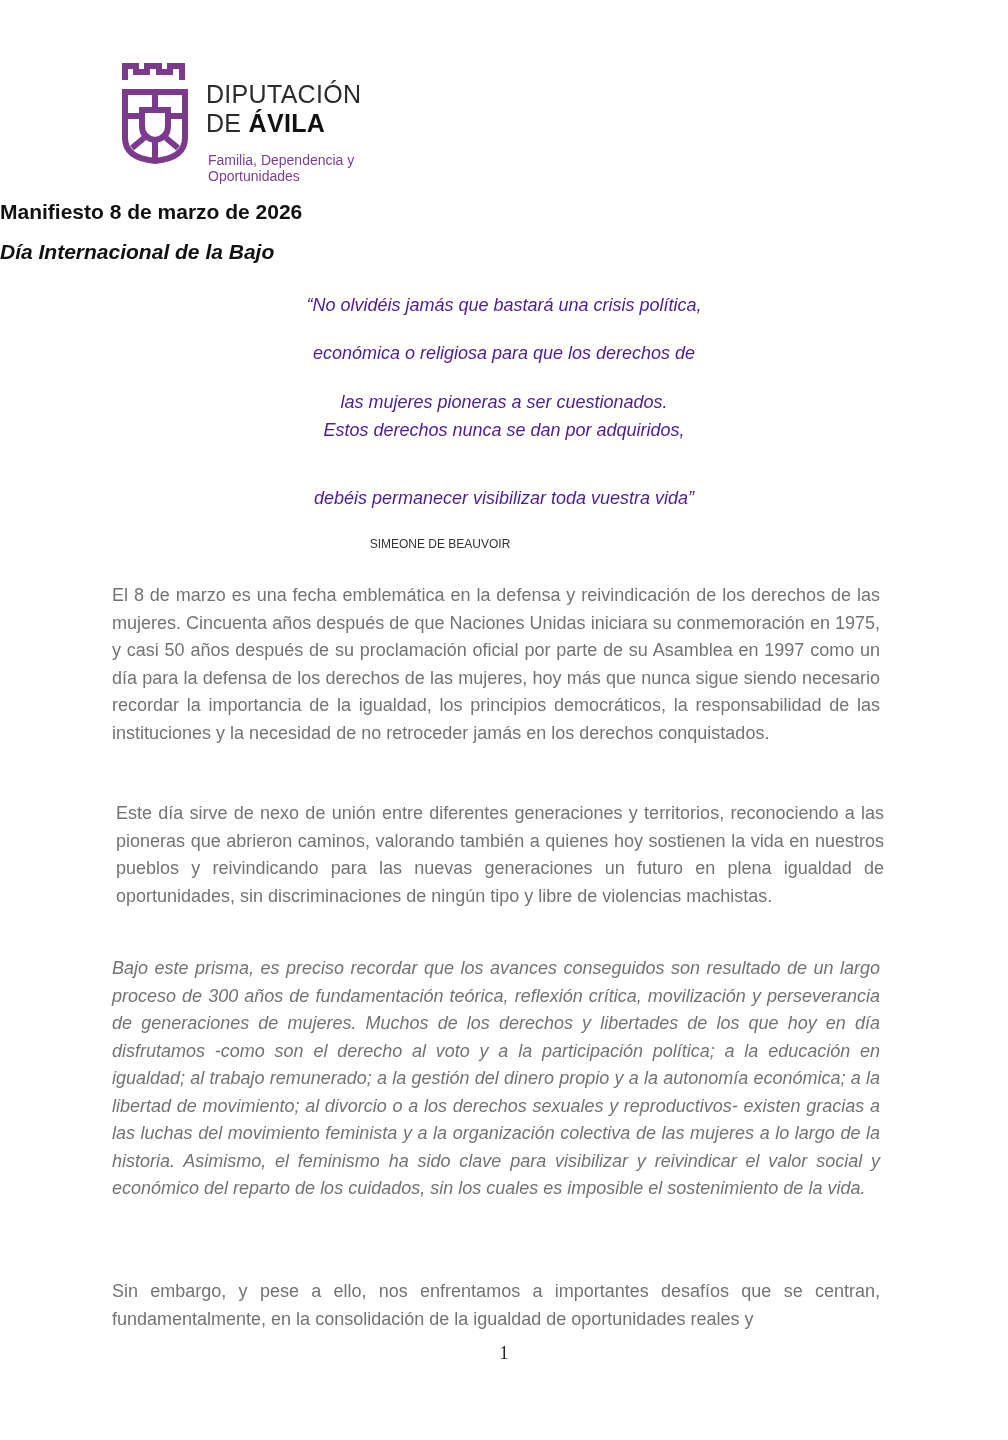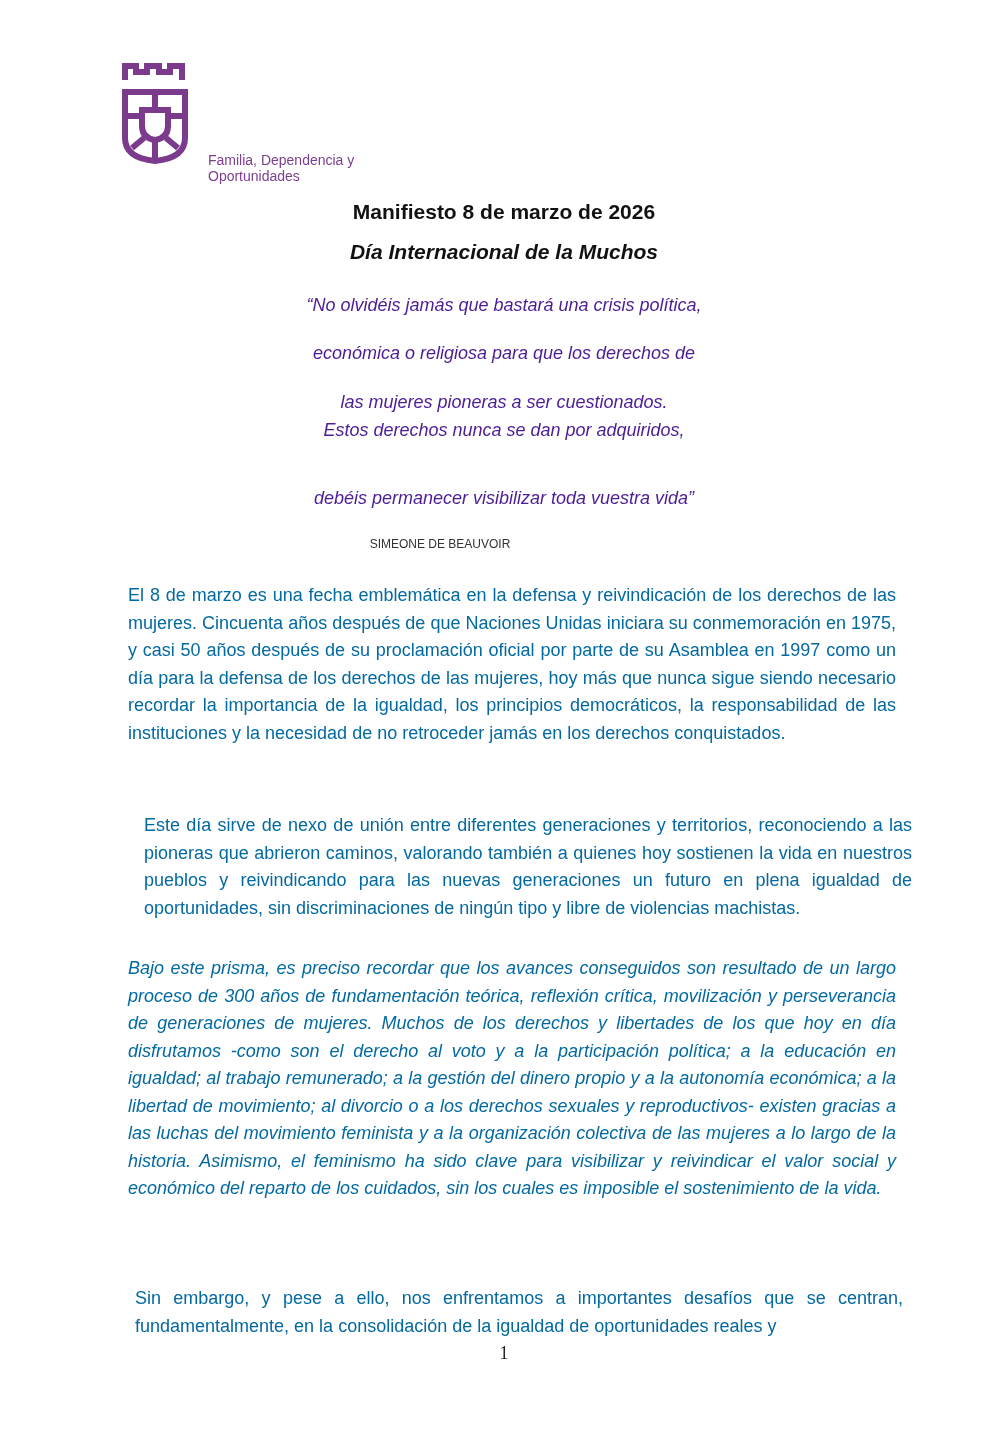--- a/index.html
+++ b/index.html
@@ -5,28 +5,28 @@
     html, body { margin: 0; padding: 0; background: #ffffff; }
     body { width: 1008px; height: 1440px; position: relative; overflow: hidden; font-family: "Liberation Sans", sans-serif; color: #1a1a1a; }
 
     .logo { position: absolute; left: 118px; top: 58px; width: 310px; height: 110px; }
     .logo-shield { position: absolute; left: 4px; top: 2px; width: 66px; height: 104px; }
     .logo-title { position: absolute; left: 88px; top: 22px; font-size: 25px; line-height: 29px; color: #2b2b2b; letter-spacing: 0.3px; }
     .logo-title .l2 { display: block; }
     .logo-title .bold { font-weight: bold; color: #111; }
     .logo-sub { position: absolute; left: 90px; top: 94px; font-size: 14px; color: #7a3f8f; }
 
-    .title { position: absolute; left: 0; width: 1008px; text-align: center; font-weight: bold; font-size: 21px; color: #111; }
+    .title { position: absolute; left: 0; width: 1008px; font-weight: bold; font-size: 21px; color: #111; }
     .t1 { top: 200px; }
     .t2 { top: 240px; font-style: italic; }
 
     .quote-line { position: absolute; left: 0; width: 1008px; text-align: center; font-style: italic; font-size: 18px; color: #4c1d95; }
     .author { position: absolute; left: 0; width: 880px; text-align: center; font-size: 12px; color: #333; top: 537px; }
 
-    .para { position: absolute; left: 128px; width: 768px; font-size: 18px; line-height: 27.5px; text-align: justify; color: #0369a1; }
+    .para { position: absolute; left: 112px; width: 768px; font-size: 18px; line-height: 27.5px; text-align: justify; color: #737373; }
     .p1 { top: 582px; }
     .p2 { top: 796px; }
     .p3 { top: 955px; font-style: italic; }
     .p4 { top: 1278px; }
 
     .page-num { position: absolute; left: 0; width: 1008px; text-align: center; top: 1343px; font-family: "Liberation Serif", serif; font-size: 18px; color: #222; }
   </style>
 </head>
 <body>
 
@@ -37,31 +37,35 @@
       <path d="M3 32 H63 V78 Q63 98 33 101 Q3 98 3 78 Z"></path>
       <path d="M33 32 V50"></path>
       <path d="M3 56 H20"></path>
       <path d="M46 56 H63"></path>
       <path d="M20 50 H46 V66 Q46 78 33 80 Q20 78 20 66 Z"></path>
       <path d="M10 88 L22 78"></path>
       <path d="M56 88 L44 78"></path>
       <path d="M33 80 V100"></path>
     </g>
   </svg>
+  <div class="logo-title">
+    <span class="l2">DIPUTACIÓN</span>
+    <span class="l2"><span>DE </span><span class="bold">ÁVILA</span></span>
+  </div>
   <div class="logo-sub">Familia, Dependencia y Oportunidades</div>
 </div>
 
 <div class="title t1">Manifiesto 8 de marzo de 2026</div>
-<div class="title t2">Día Internacional de la Muchos</div>
+<div class="title t2">Día Internacional de la Bajo</div>
 
 <div class="quote-line" style="top:295px">“No olvidéis jamás que bastará una crisis política,</div>
 <div class="quote-line" style="top:343px">económica o religiosa para que los derechos de</div>
 <div class="quote-line" style="top:392px">las mujeres pioneras a ser cuestionados.</div>
 <div class="quote-line" style="top:420px">Estos derechos nunca se dan por adquiridos,</div>
 <div class="quote-line" style="top:488px">debéis permanecer visibilizar toda vuestra vida”</div>
 <div class="author">SIMEONE DE BEAUVOIR</div>
 
 <p class="para p1" style="margin:0">El 8 de marzo es una fecha emblemática en la defensa y reivindicación de los derechos de las mujeres. Cincuenta años después de que Naciones Unidas iniciara su conmemoración en 1975, y casi 50 años después de su proclamación oficial por parte de su Asamblea en 1997 como un día para la defensa de los derechos de las mujeres, hoy más que nunca sigue siendo necesario recordar la importancia de la igualdad, los principios democráticos, la responsabilidad de las instituciones y la necesidad de no retroceder jamás en los derechos conquistados.</p>
-<p class="para p2" style="margin:16px">Este día sirve de nexo de unión entre diferentes generaciones y territorios, reconociendo a las pioneras que abrieron caminos, valorando también a quienes hoy sostienen la vida en nuestros pueblos y reivindicando para las nuevas generaciones un futuro en plena igualdad de oportunidades, sin discriminaciones de ningún tipo y libre de violencias machistas.</p>
+<p class="para p2" style="margin:4px">Este día sirve de nexo de unión entre diferentes generaciones y territorios, reconociendo a las pioneras que abrieron caminos, valorando también a quienes hoy sostienen la vida en nuestros pueblos y reivindicando para las nuevas generaciones un futuro en plena igualdad de oportunidades, sin discriminaciones de ningún tipo y libre de violencias machistas.</p>
 <p class="para p3" style="margin:0">Bajo este prisma, es preciso recordar que los avances conseguidos son resultado de un largo proceso de 300 años de fundamentación teórica, reflexión crítica, movilización y perseverancia de generaciones de mujeres. Muchos de los derechos y libertades de los que hoy en día disfrutamos -como son el derecho al voto y a la participación política; a la educación en igualdad; al trabajo remunerado; a la gestión del dinero propio y a la autonomía económica; a la libertad de movimiento; al divorcio o a los derechos sexuales y reproductivos- existen gracias a las luchas del movimiento feminista y a la organización colectiva de las mujeres a lo largo de la historia. Asimismo, el feminismo ha sido clave para visibilizar y reivindicar el valor social y económico del reparto de los cuidados, sin los cuales es imposible el sostenimiento de la vida.</p>
-<p class="para p4" style="margin:7px">Sin embargo, y pese a ello, nos enfrentamos a importantes desafíos que se centran, fundamentalmente, en la consolidación de la igualdad de oportunidades reales y</p>
+<p class="para p4" style="margin:0">Sin embargo, y pese a ello, nos enfrentamos a importantes desafíos que se centran, fundamentalmente, en la consolidación de la igualdad de oportunidades reales y</p>
 
 <div class="page-num">1</div>
 
 </body></html>

